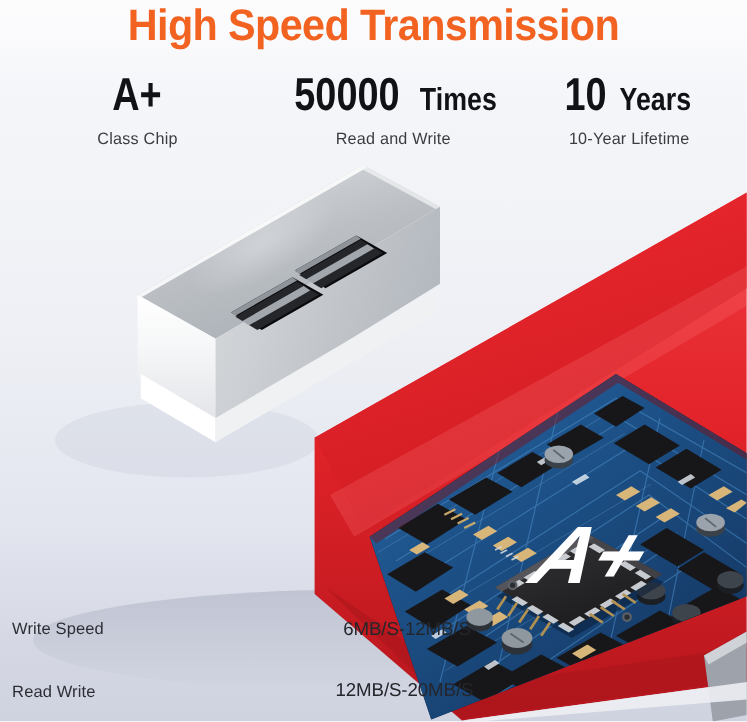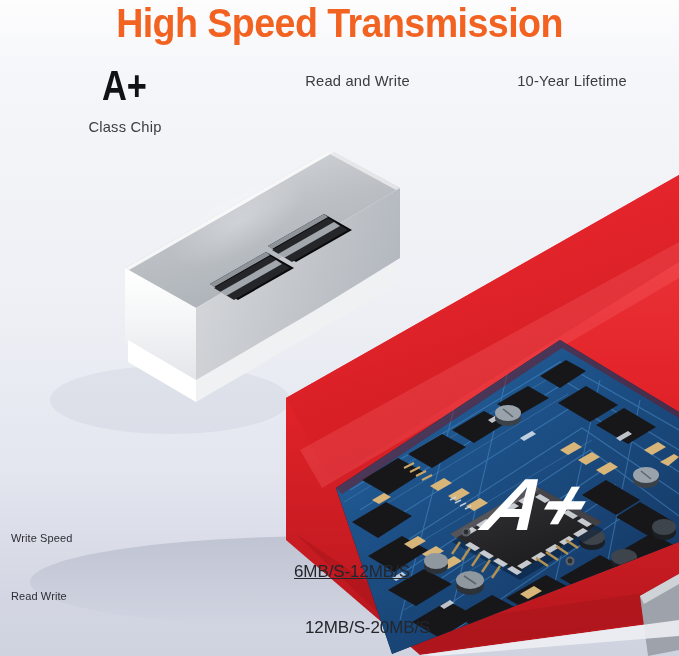--- a/index.html
+++ b/index.html
@@ -55,22 +55,22 @@
   
   .photo{
     position:absolute;left:0;top:150px;width:679px;height:506px;
     overflow:hidden;
   }
   .photo svg{display:block;}
 
   
   .meters{position:absolute;left:0;top:520px;width:679px;height:120px;}
   .meter-label{
-    position:absolute;font-size:11px;line-height:20px;
-    color:#2c2e34;font-weight:400;letter-spacing:.1px;
+    position:absolute;font-size:15px;line-height:20px;
+    color:#2c2e34;font-weight:400;letter-spacing:.1px;margin-top:34px;
   }
   .meter-value{
     position:absolute;font-size:17px;line-height:20px;
     color:#24262b;font-weight:400;letter-spacing:-0.1px;
     white-space:nowrap;
   }
 </style>
 </head>
 <body>
 
@@ -82,24 +82,32 @@
 
     <div class="stat stat-1">
       <div class="stat-big">
         <span class="num">A+</span>
         <span class="unit"></span>
       </div>
       <div class="stat-sub">Class Chip</div>
     </div>
 
     <div class="stat stat-2">
+      <div class="stat-big">
+        <span class="num">50000</span>
+        <span class="unit">Times</span>
+      </div>
       <div class="stat-sub">Read and Write</div>
     </div>
 
     <div class="stat stat-3">
+      <div class="stat-big">
+        <span class="num">10</span>
+        <span class="unit">Years</span>
+      </div>
       <div class="stat-sub">10-Year Lifetime</div>
     </div>
 
   </div>
 
   <div class="photo">
     <svg width="679" height="506" viewBox="0 0 679 506" xmlns="http://www.w3.org/2000/svg">
       <defs>
         <linearGradient id="gMetalTop" x1="0" y1="0" x2="0.55" y2="1">
           <stop offset="0" stop-color="#e9eaec"></stop>
@@ -372,21 +380,21 @@
       </g>
 
       <polygon points="420,505 679,470 679,486 436,506" fill="#eceef3" opacity="0.9"></polygon>
     </svg>
   </div>
 
   <div class="meters">
 
     <div class="meter-label" style="left:11px;top:8px;">Write Speed</div>
 
-    <div class="meter-value" style="left:294px;top:42px;text-decoration:underline;">6MB/S-12MB/S</div>
+    <div class="meter-value" style="left:312px;top:42px;">6MB/S-12MB/S</div>
 
     <div class="meter-label" style="left:11px;top:66px;">Read Write</div>
 
     <div class="meter-value" style="left: 292px; top: 98px; margin-left: 13px;">12MB/S-20MB/S</div>
 
   </div>
 
 </div>
 
 </body></html>

